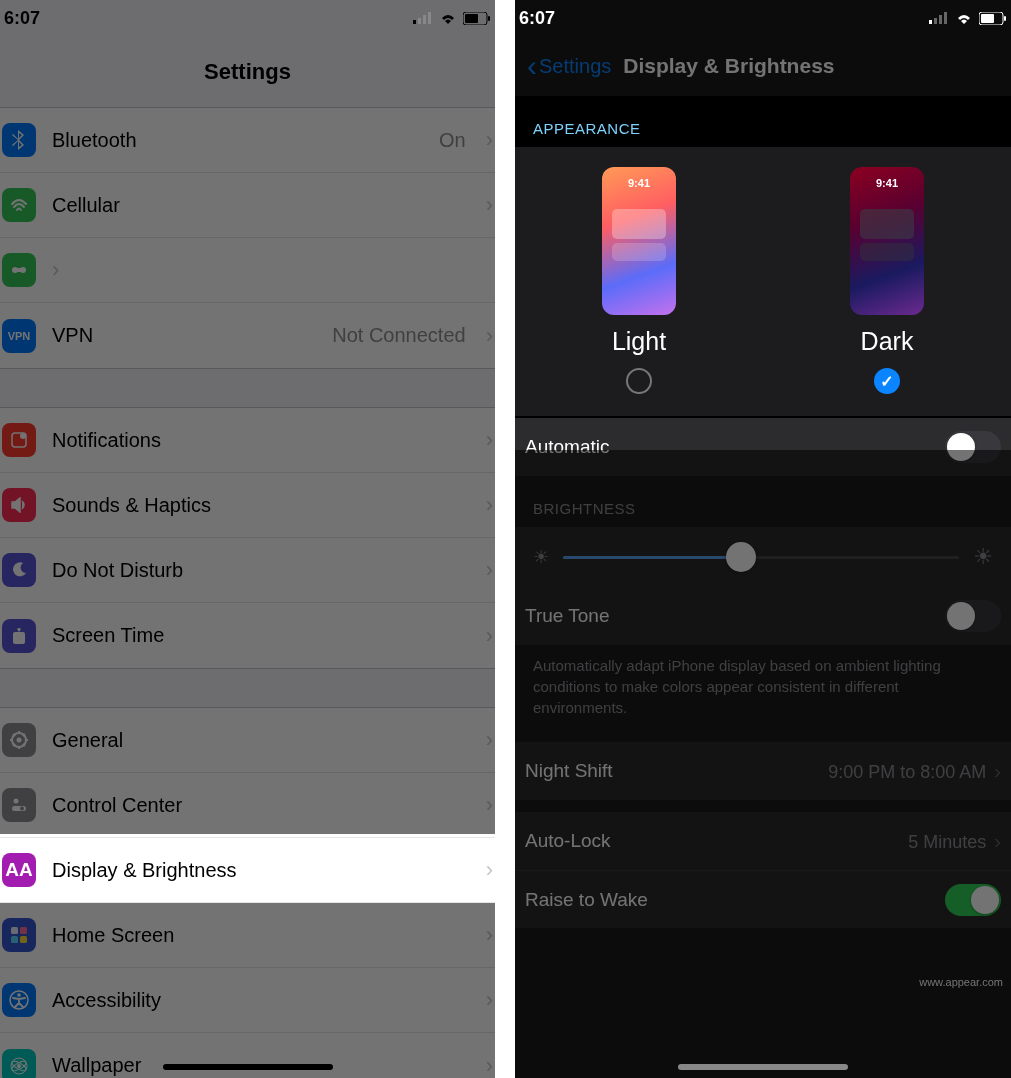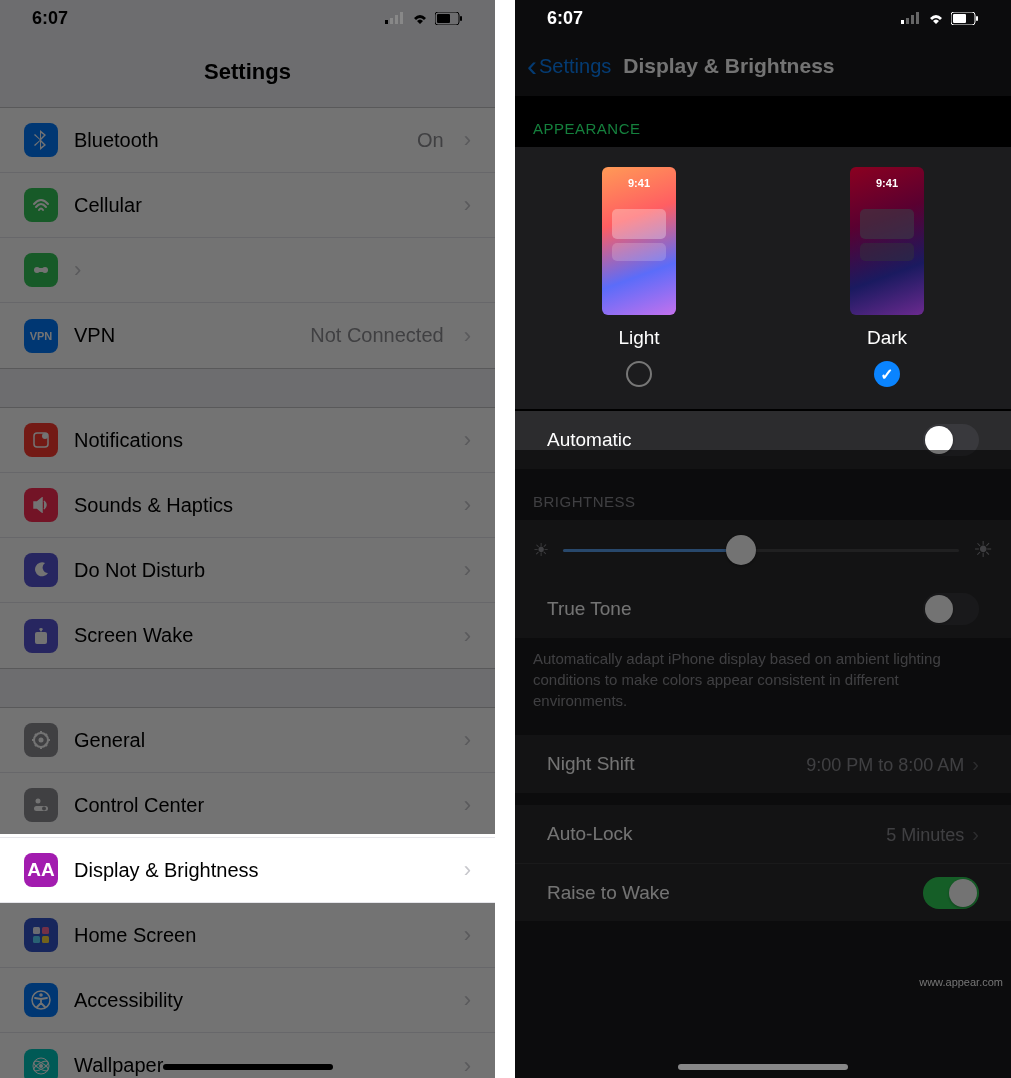--- a/index.html
+++ b/index.html
@@ -7,64 +7,64 @@
   .container { display: flex; width: 1011px; height: 1078px; }
   .phone { position: relative; height: 1078px; }
   .phone-left { width: 495px; background: #f2f2f7; }
   .gap { width: 20px; background: #fff; }
   .phone-right { width: 496px; background: #1c1c1e; color: #fff; }
   
   
   .dim-overlay { position: absolute; left:0; right:0; background: rgba(0,0,0,0.55); pointer-events: none; z-index: 50; }
   
   
-  .status-bar { height: 36px; display: flex; align-items: center; justify-content: space-between; padding: 0 32px; font-weight: 600; font-size: 18px; position: relative; z-index: 60; }
+  .status-bar { height: 36px; display: flex; align-items: center; justify-content: space-between; padding: 0 4px; font-weight: 600; font-size: 18px; position: relative; z-index: 60; }
   .status-right { display: flex; align-items: center; gap: 6px; }
   .status-right svg { display: block; }
   
   
   .left-header { height: 72px; display: flex; align-items: center; justify-content: center; font-size: 22px; font-weight: 600; border-bottom: 1px solid #c6c6c8; background: #f2f2f7; }
   
   .group { background: #fff; }
   .group-sep { height: 40px; background: #f2f2f7; border-top: 1px solid #c6c6c8; border-bottom: 1px solid #c6c6c8; }
-  .row { display: flex; align-items: center; height: 65px; padding: 0 24px; border-bottom: 1px solid #e5e5ea; background: #fff; position: relative; }
+  .row { display: flex; align-items: center; height: 65px; padding: 0 2px; border-bottom: 1px solid #e5e5ea; background: #fff; position: relative; }
   .row:last-child { border-bottom: none; }
   .row-highlight { background: #fff; position: relative; z-index: 55; }
   .icon-box { width: 34px; height: 34px; border-radius: 8px; margin-right: 16px; display: flex; align-items: center; justify-content: center; flex-shrink: 0; color: #fff; font-size: 15px; font-weight: 600; }
   .row-label { flex: 1; font-size: 20px; color: #000; }
   .row-value { font-size: 20px; color: #8e8e93; margin-right: 20px; }
   .chevron { color: #c7c7cc; font-size: 22px; }
   
   .home-indicator { position: absolute; bottom: 8px; left: 50%; transform: translateX(-50%); width: 170px; height: 6px; background: #000; border-radius: 3px; z-index: 60; }
 
   
   .phone-right .status-bar { color: #fff; }
   .right-nav { height: 60px; display: flex; align-items: center; padding: 0 12px; background: #1c1c1e; }
   .back-btn { display: flex; align-items: center; color: #0a84ff; font-size: 20px; }
   .back-chevron { font-size: 30px; margin-right: 2px; line-height: 1;}
   .nav-title { font-size: 21px; font-weight: 600; margin-left: 12px; }
   
-  .section-header { font-size: 15px; color: #15803d; padding: 24px 18px 10px; letter-spacing: 0.5px; background: #000; }
+  .section-header { font-size: 15px; color: #7dd3fc; padding: 24px 18px 10px; letter-spacing: 0.5px; background: #000; }
   .section-header-right { font-size: 15px; color: #8d8d92; padding: 24px 18px 10px; letter-spacing: 0.5px; }
   
   .appearance-panel { background: #1c1c1e; padding: 20px 0 22px; display: flex; justify-content: space-around; }
   .appearance-opt { display: flex; flex-direction: column; align-items: center; gap: 12px; }
-  .mini-phone { width: 74px; height: 148px; border-radius: 6px; position: relative; overflow: hidden; }
+  .mini-phone { width: 74px; height: 148px; border-radius: 12px; position: relative; overflow: hidden; }
   .mini-light { background: linear-gradient(160deg, #ff9a56 0%, #ff5e62 35%, #5b6cf9 70%, #c471ed 100%); }
   .mini-dark { background: linear-gradient(160deg, #8b0020 0%, #5a0030 35%, #1a1a60 70%, #6b2a8f 100%); }
   .mini-time { position: absolute; top: 10px; left: 0; right: 0; text-align: center; font-size: 11px; font-weight: 600; color: #fff; }
   .mini-widget { position: absolute; top: 42px; left: 10px; right: 10px; height: 30px; background: rgba(255,255,255,0.3); border-radius: 5px; }
   .mini-widget2 { top: 76px; height: 18px; background: rgba(255,255,255,0.18); }
   .mini-dark .mini-widget { background: rgba(60,60,70,0.6); }
   .mini-dark .mini-widget2 { background: rgba(50,50,60,0.5); }
-  .appearance-label { font-size: 19px; color: #fff; }
+  .appearance-label { font-size: 25px; color: #fff; }
   .radio { width: 26px; height: 26px; border-radius: 50%; border: 2px solid #777; }
   .radio-checked { width: 26px; height: 26px; border-radius: 50%; background: #0a84ff; display: flex; align-items: center; justify-content: center; color: #fff; font-size: 16px; font-weight: bold; }
   
-  .dark-row { display: flex; align-items: center; justify-content: space-between; height: 58px; padding: 0 32px; background: #2c2c2e; font-size: 19px; color: #fff; }
+  .dark-row { display: flex; align-items: center; justify-content: space-between; height: 58px; padding: 0 10px; background: #2c2c2e; font-size: 19px; color: #fff; }
   .dark-row + .dark-row { border-top: 1px solid #3a3a3c; }
   .dark-group-gap { height: 12px; background: #1c1c1e; }
   .dark-value { color: #8d8d92; font-size: 18px; margin-left: 25px;}
   .dark-chevron { color: #636366; font-size: 20px; margin-left: 8px; }
   
   .toggle { width: 56px; height: 32px; border-radius: 16px; background: #39393d; position: relative; }
   .toggle-knob { width: 28px; height: 28px; border-radius: 50%; background: #fff; position: absolute; top: 2px; left: 2px; box-shadow: 0 1px 3px rgba(0,0,0,0.3); }
   .toggle-on { background: #30d158; }
   .toggle-on .toggle-knob { left: 26px; }
   
@@ -174,21 +174,21 @@
             <span class="row-label">Do Not Disturb</span>
             <span class="chevron">›</span>
           </div>
           <div class="row">
             <div class="icon-box" style="background: rgb(88, 86, 214);">
               <svg width="18" height="18" viewBox="0 0 18 18">
                 <rect x="3" y="5" width="12" height="12" rx="2" fill="#fff"></rect>
                 <path d="M7 2 Q9 0 11 2 L9 5 Z" fill="#fff"></path>
               </svg>
             </div>
-            <span class="row-label">Screen Wake</span>
+            <span class="row-label">Screen Time</span>
             <span class="chevron">›</span>
           </div>
         </div>
         <div class="group-sep"></div>
         <div class="group">
           <div class="row">
             <div class="icon-box" style="background: rgb(142, 142, 147);">
               <svg width="20" height="20" viewBox="0 0 20 20">
                 <circle cx="10" cy="10" r="7" fill="none" stroke="#fff" stroke-width="2"></circle>
                 <circle cx="10" cy="10" r="2.5" fill="#fff"></circle>

